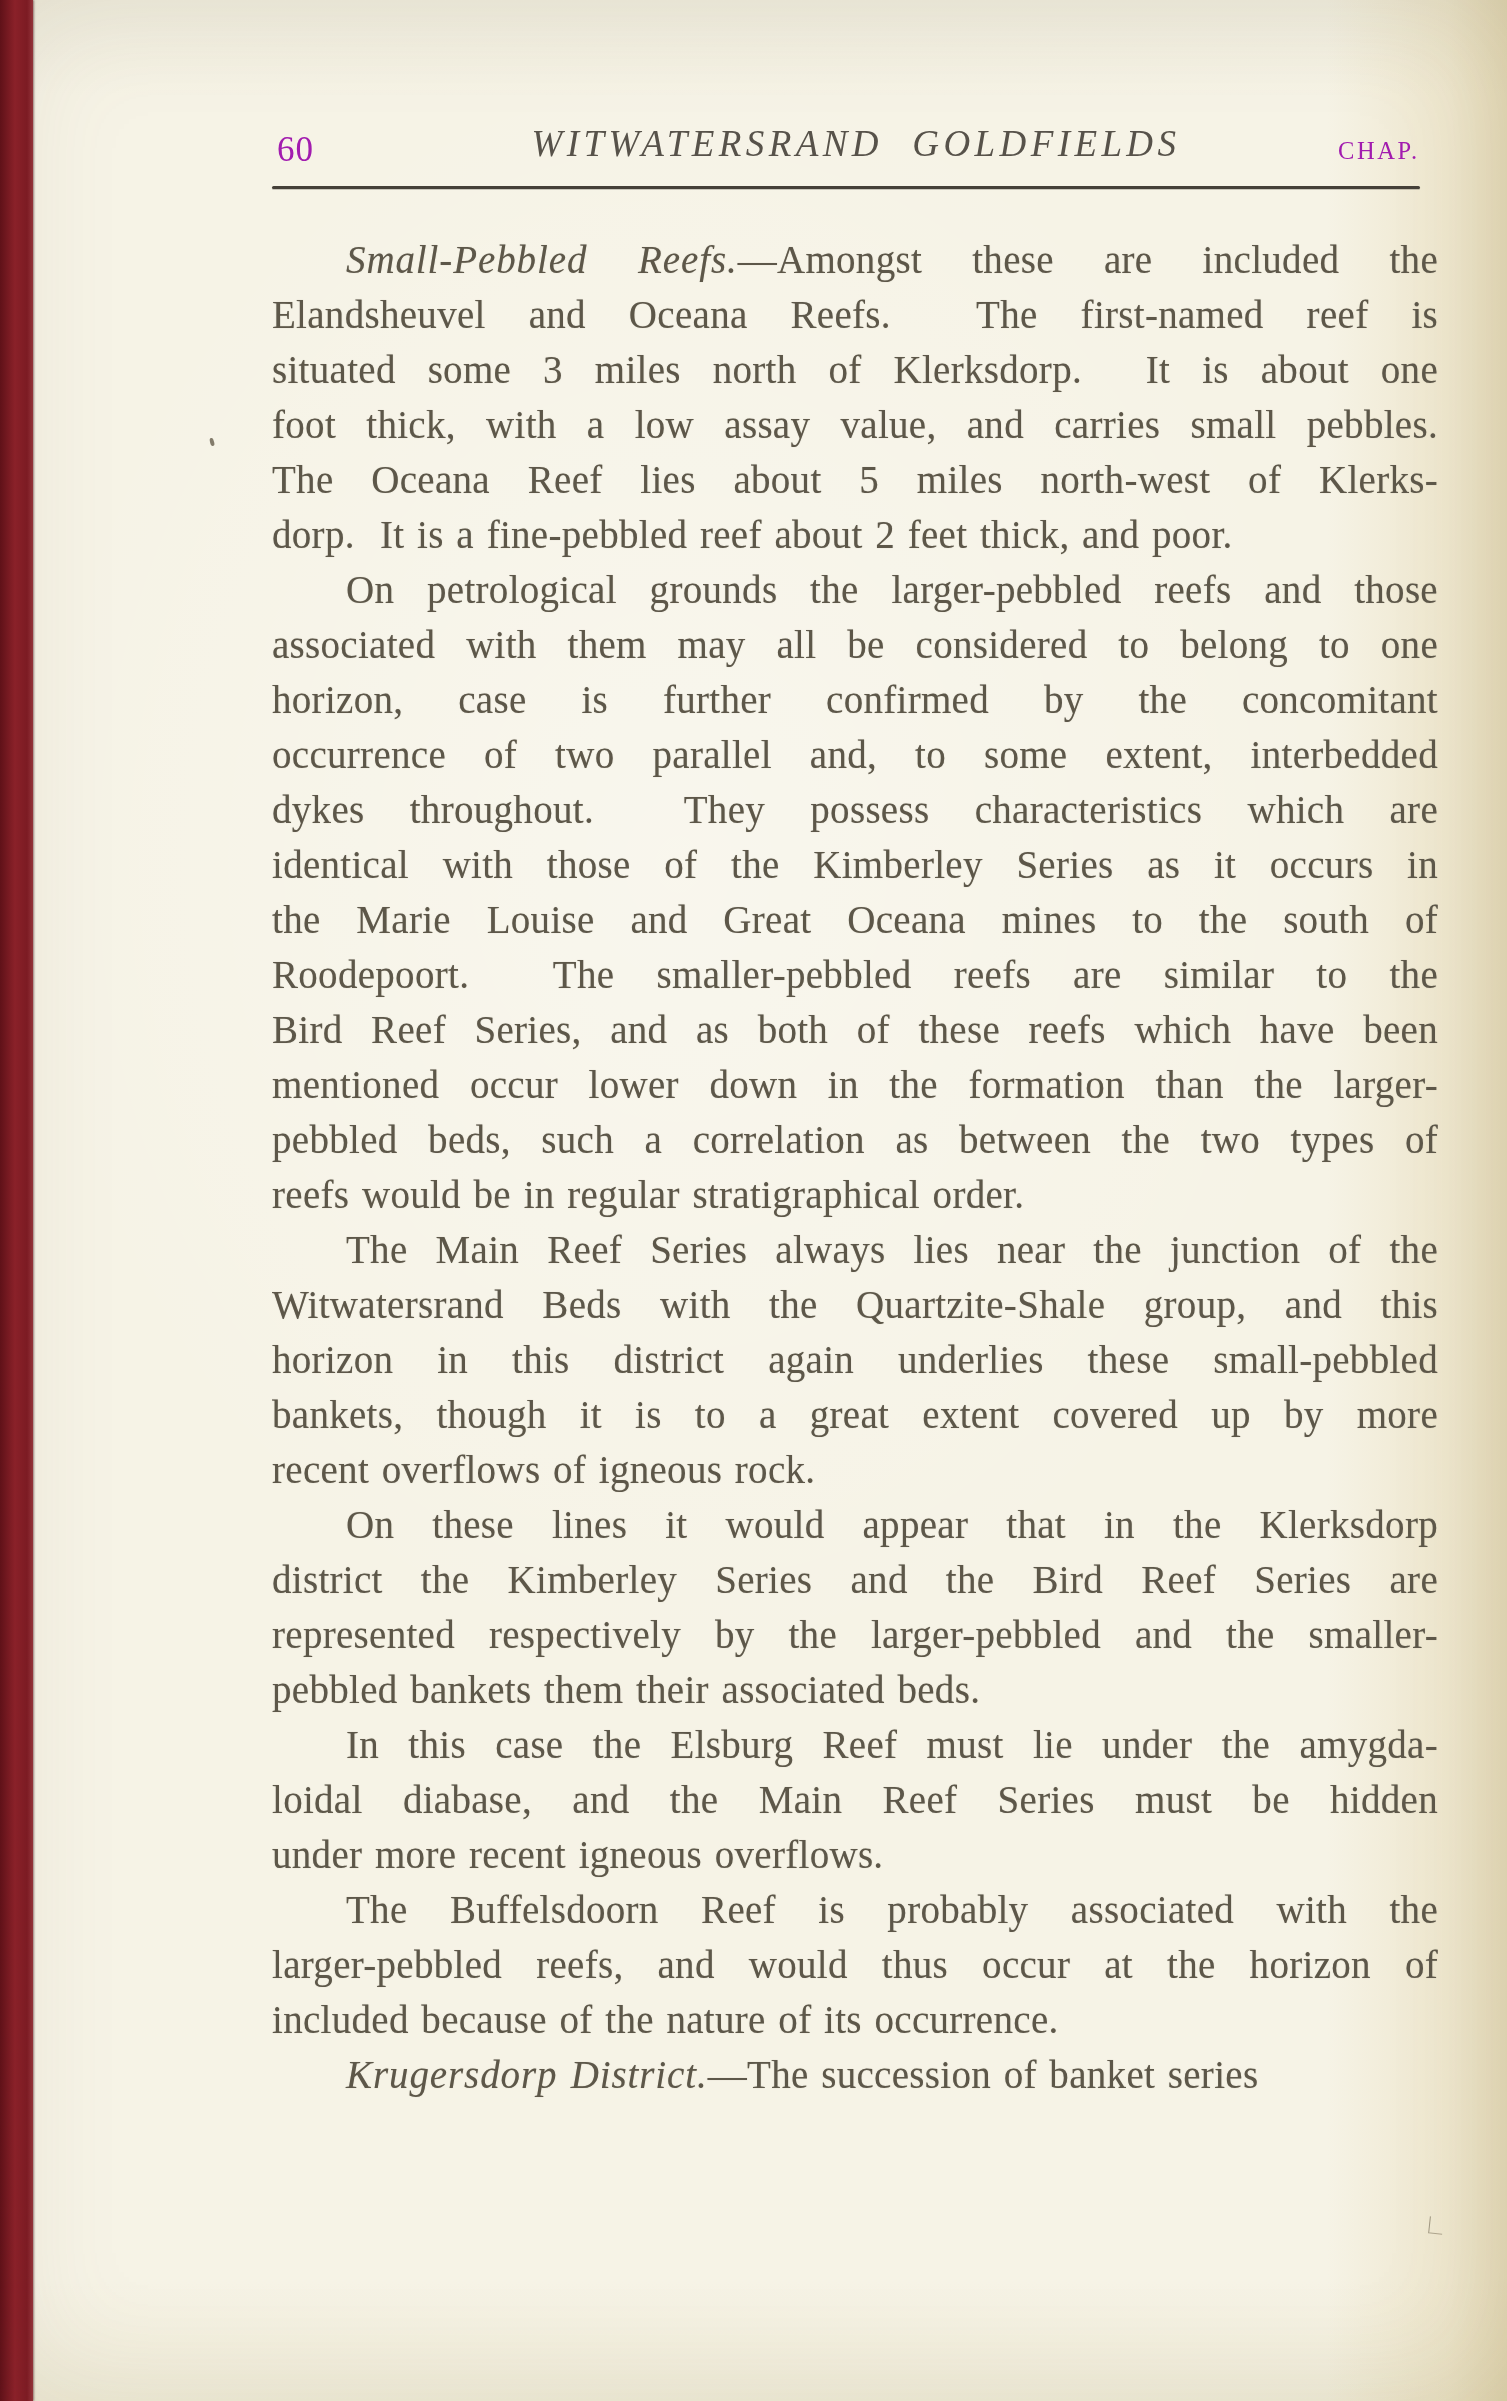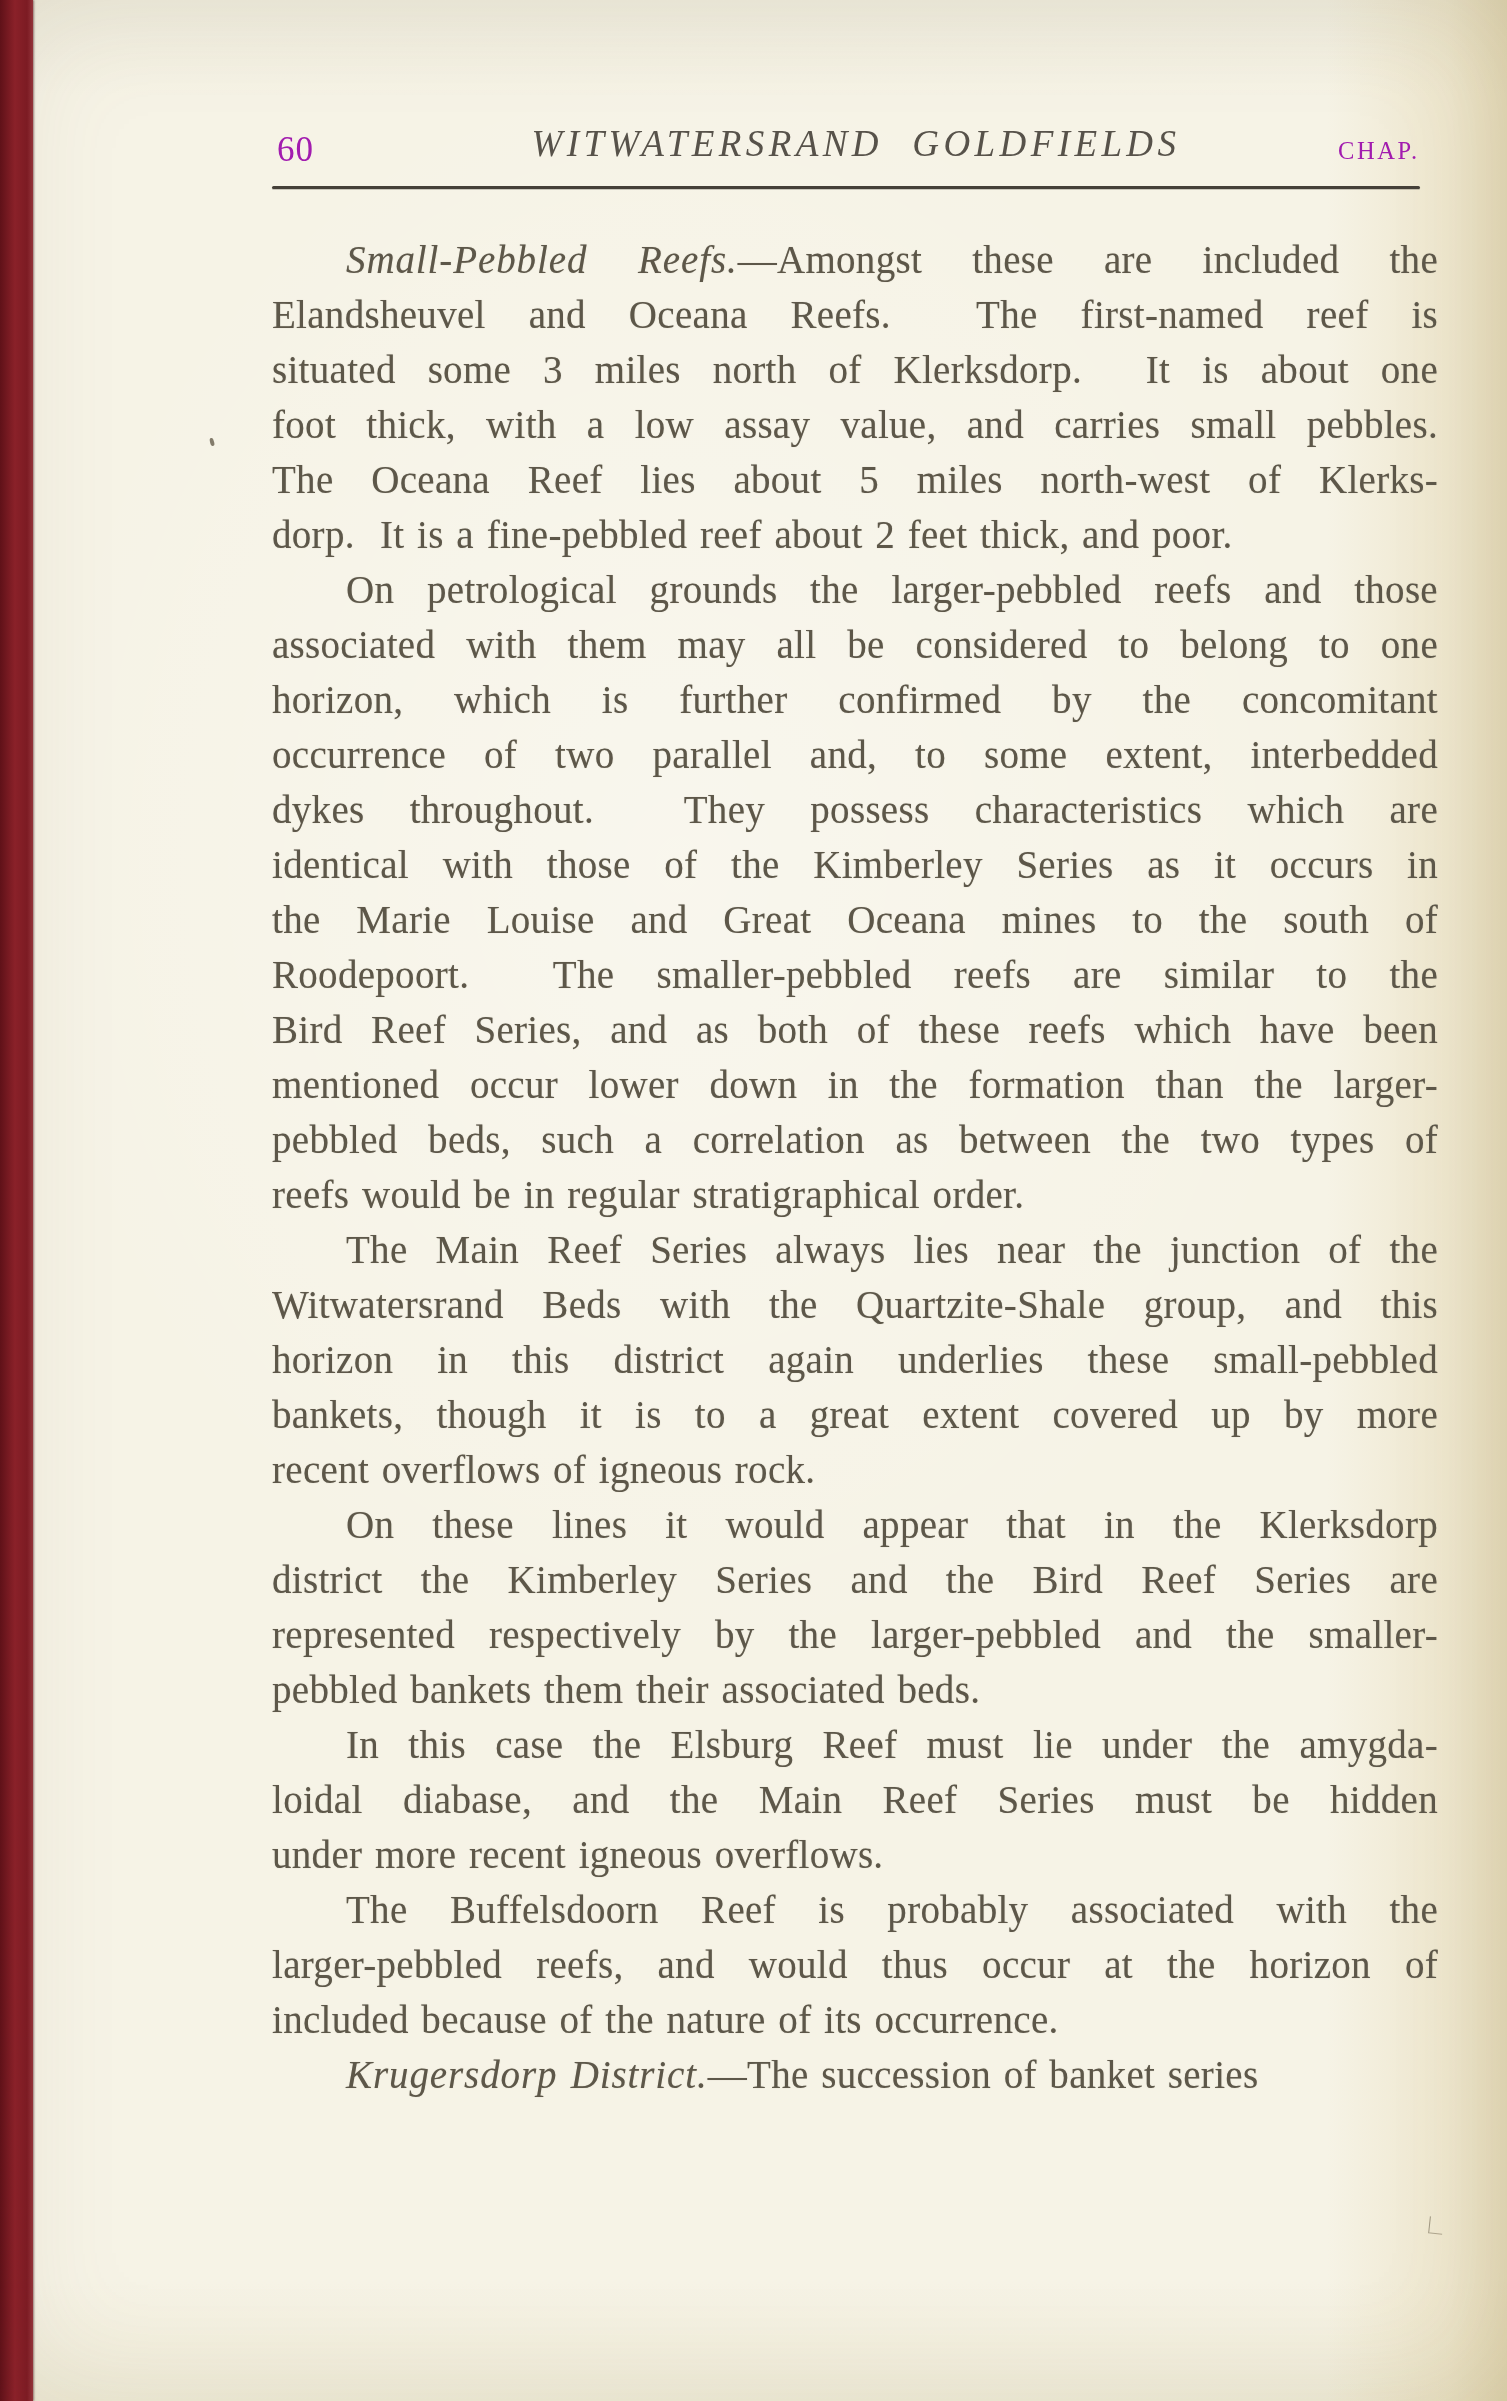--- a/index.html
+++ b/index.html
@@ -87,21 +87,21 @@
 
   <div id="page-body">
       <div class="line indent"><span class="lead">Small-Pebbled Reefs.</span><span>—Amongst these are included the</span></div>
       <div class="line"><span>Elandsheuvel and Oceana Reefs.&nbsp; The first-named reef is</span></div>
       <div class="line"><span>situated some 3 miles north of Klerksdorp.&nbsp; It is about one</span></div>
       <div class="line"><span>foot thick, with a low assay value, and carries small pebbles.</span></div>
       <div class="line"><span>The Oceana Reef lies about 5 miles north-west of Klerks-</span></div>
       <div class="line end"><span>dorp.&nbsp; It is a fine-pebbled reef about 2 feet thick, and poor.</span></div>
       <div class="line indent"><span>On petrological grounds the larger-pebbled reefs and those</span></div>
       <div class="line"><span>associated with them may all be considered to belong to one</span></div>
-      <div class="line"><span>horizon, which is further confirmed by the concomitant</span></div>
+      <div class="line"><span>horizon, case is further confirmed by the concomitant</span></div>
       <div class="line"><span>occurrence of two parallel and, to some extent, interbedded</span></div>
       <div class="line"><span>dykes throughout.&nbsp; They possess characteristics which are</span></div>
       <div class="line"><span>identical with those of the Kimberley Series as it occurs in</span></div>
       <div class="line"><span>the Marie Louise and Great Oceana mines to the south of</span></div>
       <div class="line"><span>Roodepoort.&nbsp; The smaller-pebbled reefs are similar to the</span></div>
       <div class="line"><span>Bird Reef Series, and as both of these reefs which have been</span></div>
       <div class="line"><span>mentioned occur lower down in the formation than the larger-</span></div>
       <div class="line"><span>pebbled beds, such a correlation as between the two types of</span></div>
       <div class="line end"><span>reefs would be in regular stratigraphical order.</span></div>
       <div class="line indent"><span>The Main Reef Series always lies near the junction of the</span></div>

